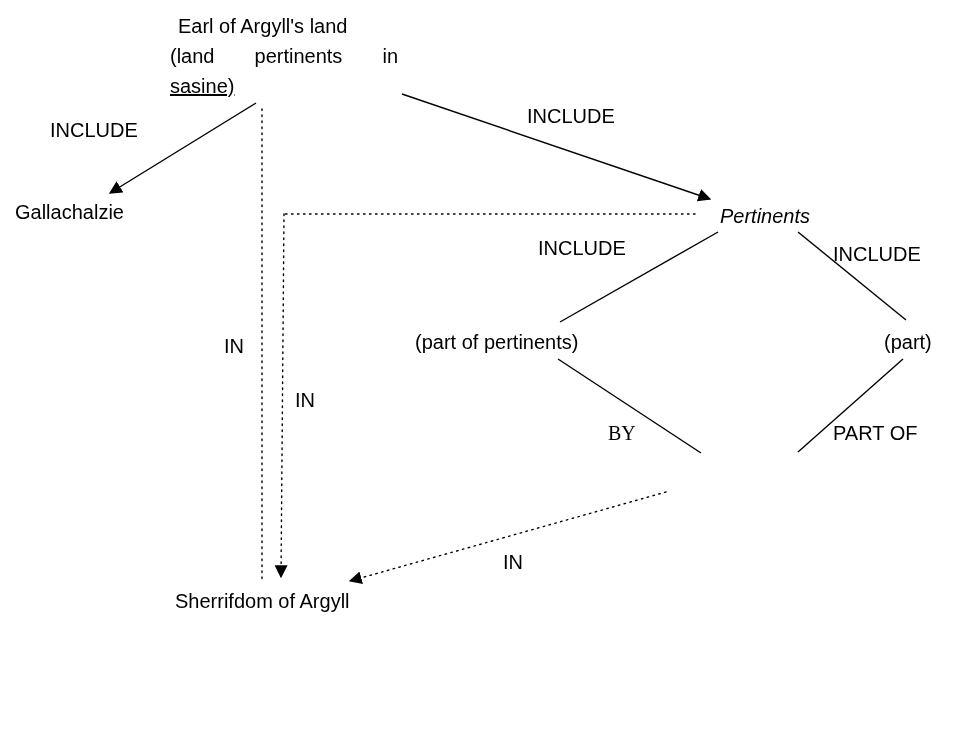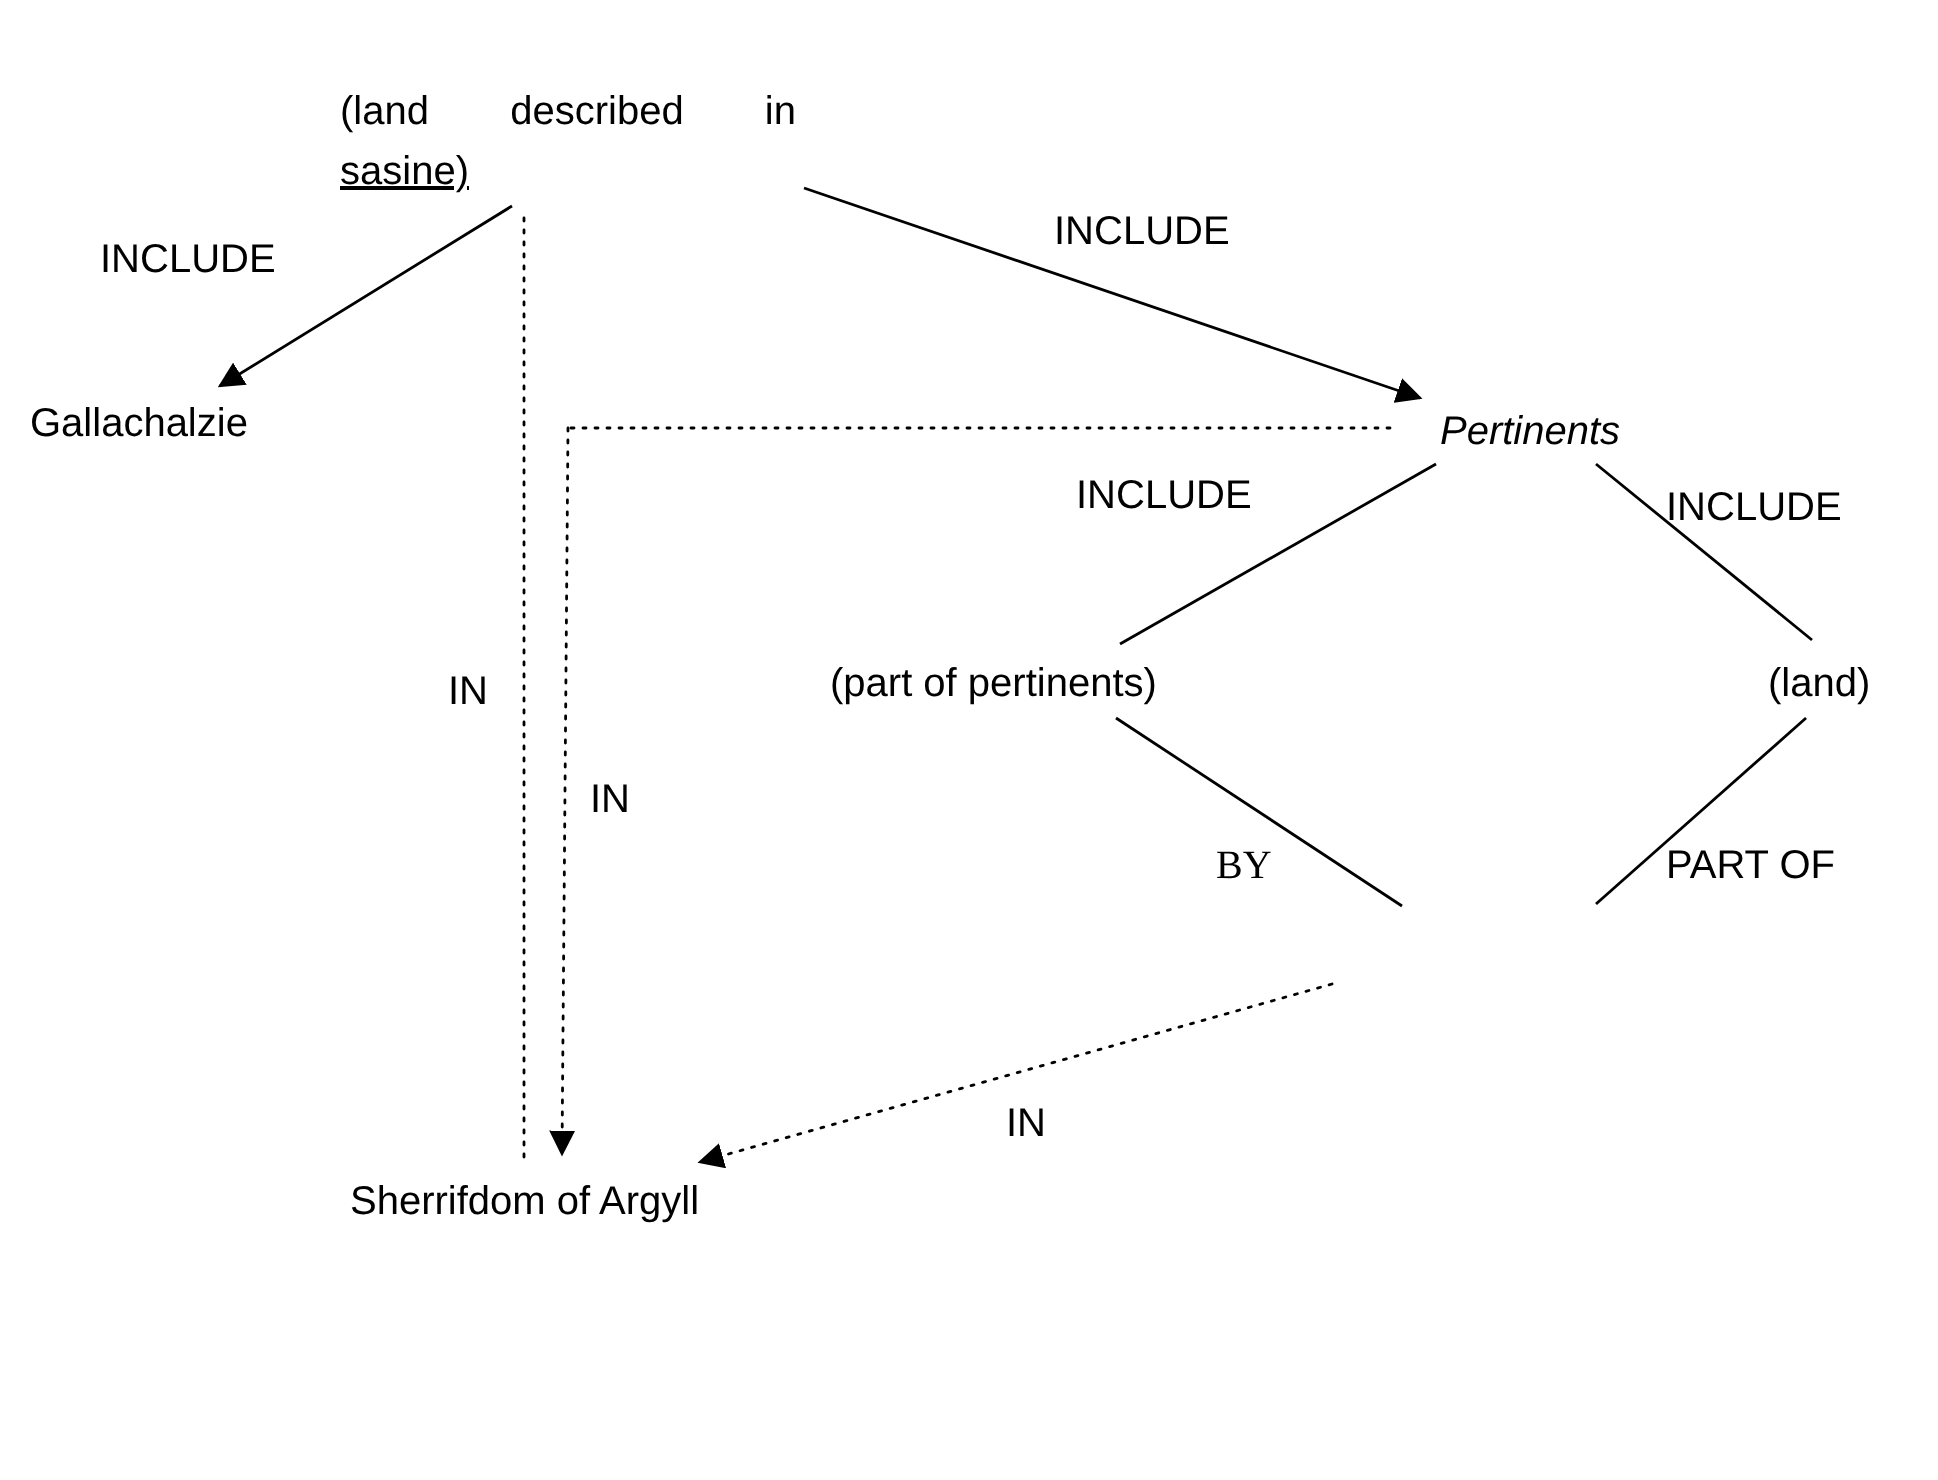--- a/index.html
+++ b/index.html
@@ -63,30 +63,31 @@
 
     <line x1="798" y1="232" x2="906" y2="320" stroke="#000000" stroke-width="1.4"></line>
 
     <line x1="558" y1="359" x2="701" y2="453" stroke="#000000" stroke-width="1.4"></line>
 
     <line x1="903" y1="359" x2="798" y2="452" stroke="#000000" stroke-width="1.4"></line>
 
     <line x1="666" y1="492" x2="350" y2="581" stroke="#000000" stroke-width="1.4" stroke-dasharray="1.5 4.5" stroke-linecap="round" marker-end="url(#arrow)"></line>
   </svg>
 
-  <div class="node earl-line2" style="left:170px; top:44px;">(land described in</div>
+  <div class="node" style="left:178px; top:14px;">Earl of Argyll's land</div>
+  <div class="node earl-line2" style="left:170px; top:44px;">(land pertinents in</div>
   <div class="node" style="left:170px; top:74px;text-decoration:underline;">sasine)</div>
 
   <div class="node" style="left:15px; top:200px;">Gallachalzie</div>
 
   <div class="node" style="left:720px; top:204px;font-style:italic;">Pertinents</div>
 
   <div class="node" style="left:415px; top:330px;">(part of pertinents)</div>
 
-  <div class="node" style="left:884px; top:330px;">(land)</div>
+  <div class="node" style="left:884px; top:330px;">(part)</div>
 
 
   <div class="node" style="left:175px; top:589px;">Sherrifdom of Argyll</div>
 
   <div class="edge-label" style="left:50px; top:118px;">INCLUDE</div>
 
   <div class="edge-label" style="left:527px; top:104px;">INCLUDE</div>
 
   <div class="edge-label" style="left:224px; top:334px;">IN</div>
 

